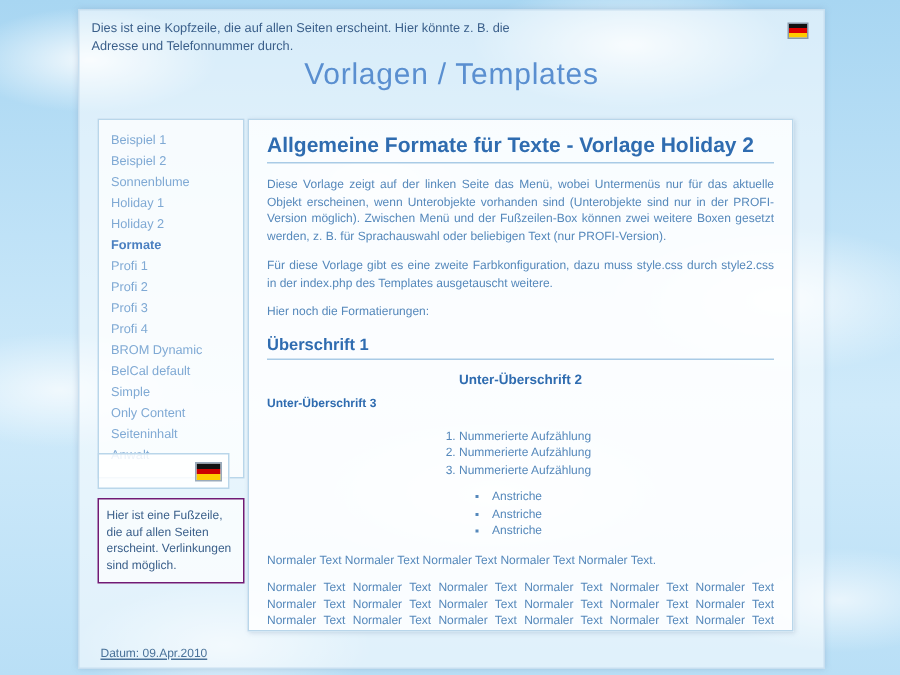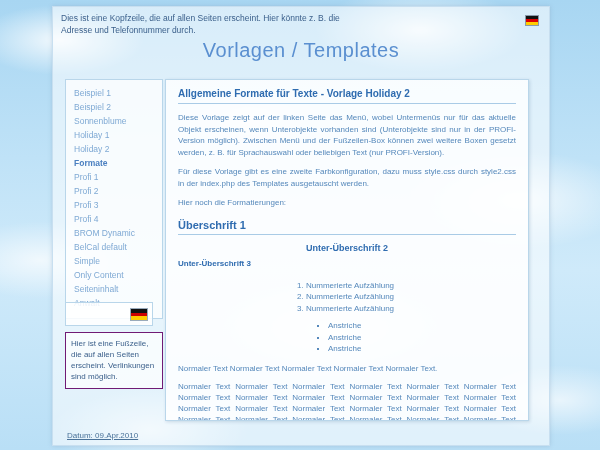--- a/index.html
+++ b/index.html
@@ -78,21 +78,21 @@
   #content{
     position:absolute;left:112px;top:72px;width:364px;height:342px;
     background:rgba(255,255,255,.82);
     border:1px solid #b9d6ea;
     box-shadow:1px 1px 3px rgba(120,150,180,.3);
     padding:8px 12px 10px 12px;
     box-sizing:border-box;
     overflow:hidden;
   }
   h1.c-title{
-    margin:0 0 8px 0;font-size:10px;color:#2f6cb0;font-weight:bold;
+    margin:0 0 8px 0;font-size:14px;color:#2f6cb0;font-weight:bold;
     border-bottom:1px solid #a9cbe6;padding-bottom:4px;
   }
   p.c-p{
     margin:0 0 8px 0;font-size:8px;color:#5588bb;line-height:11.5px;text-align:justify;
   }
   h2.c-h2{
     margin:10px 0 6px 0;font-size:11px;color:#2f6cb0;font-weight:bold;
     border-bottom:1px solid #a9cbe6;padding-bottom:3px;
   }
   h3.c-h3{
@@ -152,21 +152,21 @@
   </div>
 
   <div id="footerbox">Hier ist eine Fußzeile, die auf allen Seiten erscheint. Verlinkungen sind möglich.</div>
 
   <div class="date-line">Datum: 09.Apr.2010</div>
 
   <div id="content">
     <h1 class="c-title">Allgemeine Formate für Texte - Vorlage Holiday 2</h1>
 
     <p class="c-p">Diese Vorlage zeigt auf der linken Seite das Menü, wobei Untermenüs nur für das aktuelle Objekt erscheinen, wenn Unterobjekte vorhanden sind (Unterobjekte sind nur in der PROFI-Version möglich). Zwischen Menü und der Fußzeilen-Box können zwei weitere Boxen gesetzt werden, z. B. für Sprachauswahl oder beliebigen Text (nur PROFI-Version).</p>
-    <p class="c-p">Für diese Vorlage gibt es eine zweite Farbkonfiguration, dazu muss style.css durch style2.css in der index.php des Templates ausgetauscht werden.</p>
+    <p class="c-p">Für diese Vorlage gibt es eine zweite Farbkonfiguration, dazu muss style.css durch style2.css in der index.php des Templates ausgetauscht weitere.</p>
     <p class="c-p">Hier noch die Formatierungen:</p>
 
     <h2 class="c-h2">Überschrift 1</h2>
     <h3 class="c-h3">Unter-Überschrift 2</h3>
     <h4 class="c-h4">Unter-Überschrift 3</h4>
 
     <ol class="c-ol">
       <li>Nummerierte Aufzählung</li>
       <li>Nummerierte Aufzählung</li>
       <li>Nummerierte Aufzählung</li>

